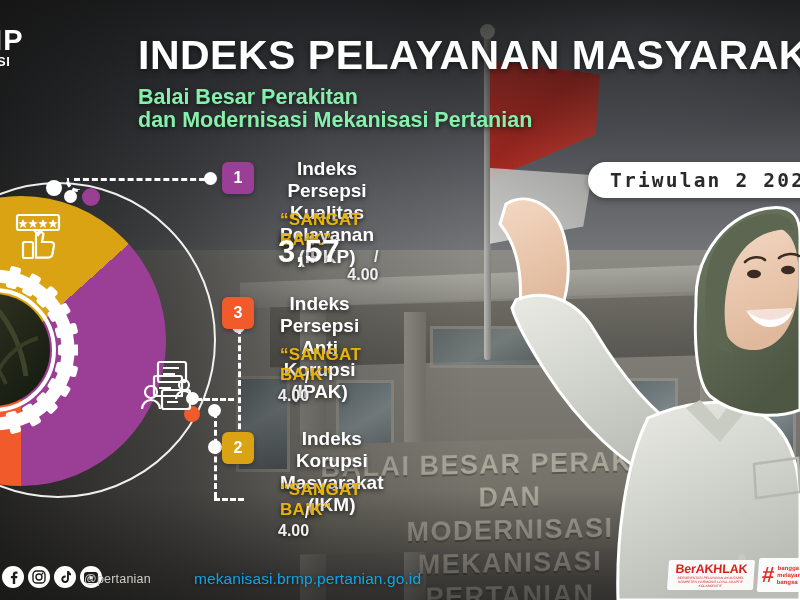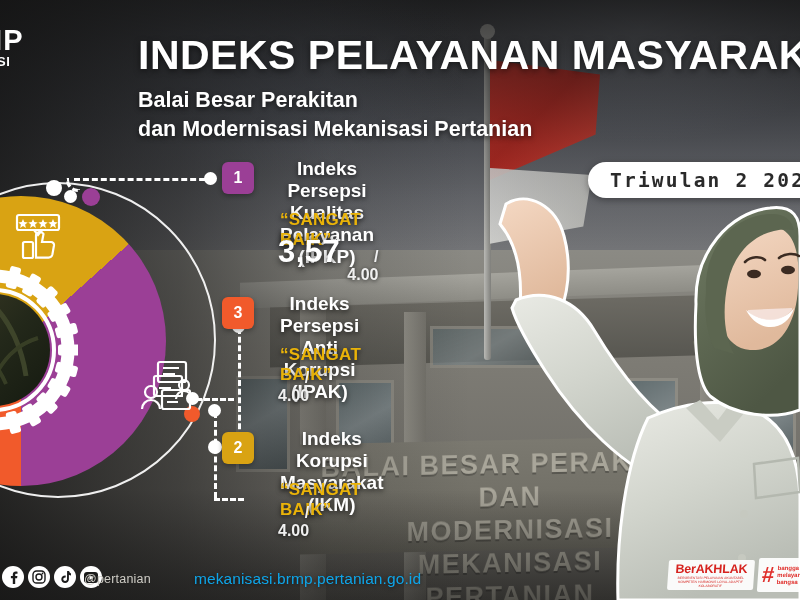--- a/index.html
+++ b/index.html
@@ -97,22 +97,22 @@
   .logo-tl .l2 { font-size:13px; font-weight:bold; letter-spacing:.5px; line-height:16px; }
 
   .headline {
     position:absolute; left:138px; top:32px; z-index:9;
     font-size:41px; font-weight:bold; letter-spacing:.5px;
     color:#ffffff; white-space:nowrap;
     text-shadow:0 2px 6px rgba(0,0,0,.55);
   }
   .subhead {
     position:absolute; left:138px; top:86px; z-index:9;
-    font-size:21.5px; font-weight:bold; line-height:29px;
-    color:#ffffff; white-space:pre-line;
+    font-size:21.5px; font-weight:bold; line-height:23px;
+    color:#86efac; white-space:pre-line;
     text-shadow:0 2px 5px rgba(0,0,0,.6);
   }
 
   .quarter-badge {
     position:absolute; left:588px; top:162px; z-index:9;
     height:36px; padding:0 18px 0 22px;
     background:#ffffff; border-radius:18px;
     display:flex; align-items:center;
     box-shadow:0 2px 7px rgba(0,0,0,.35);
   }

